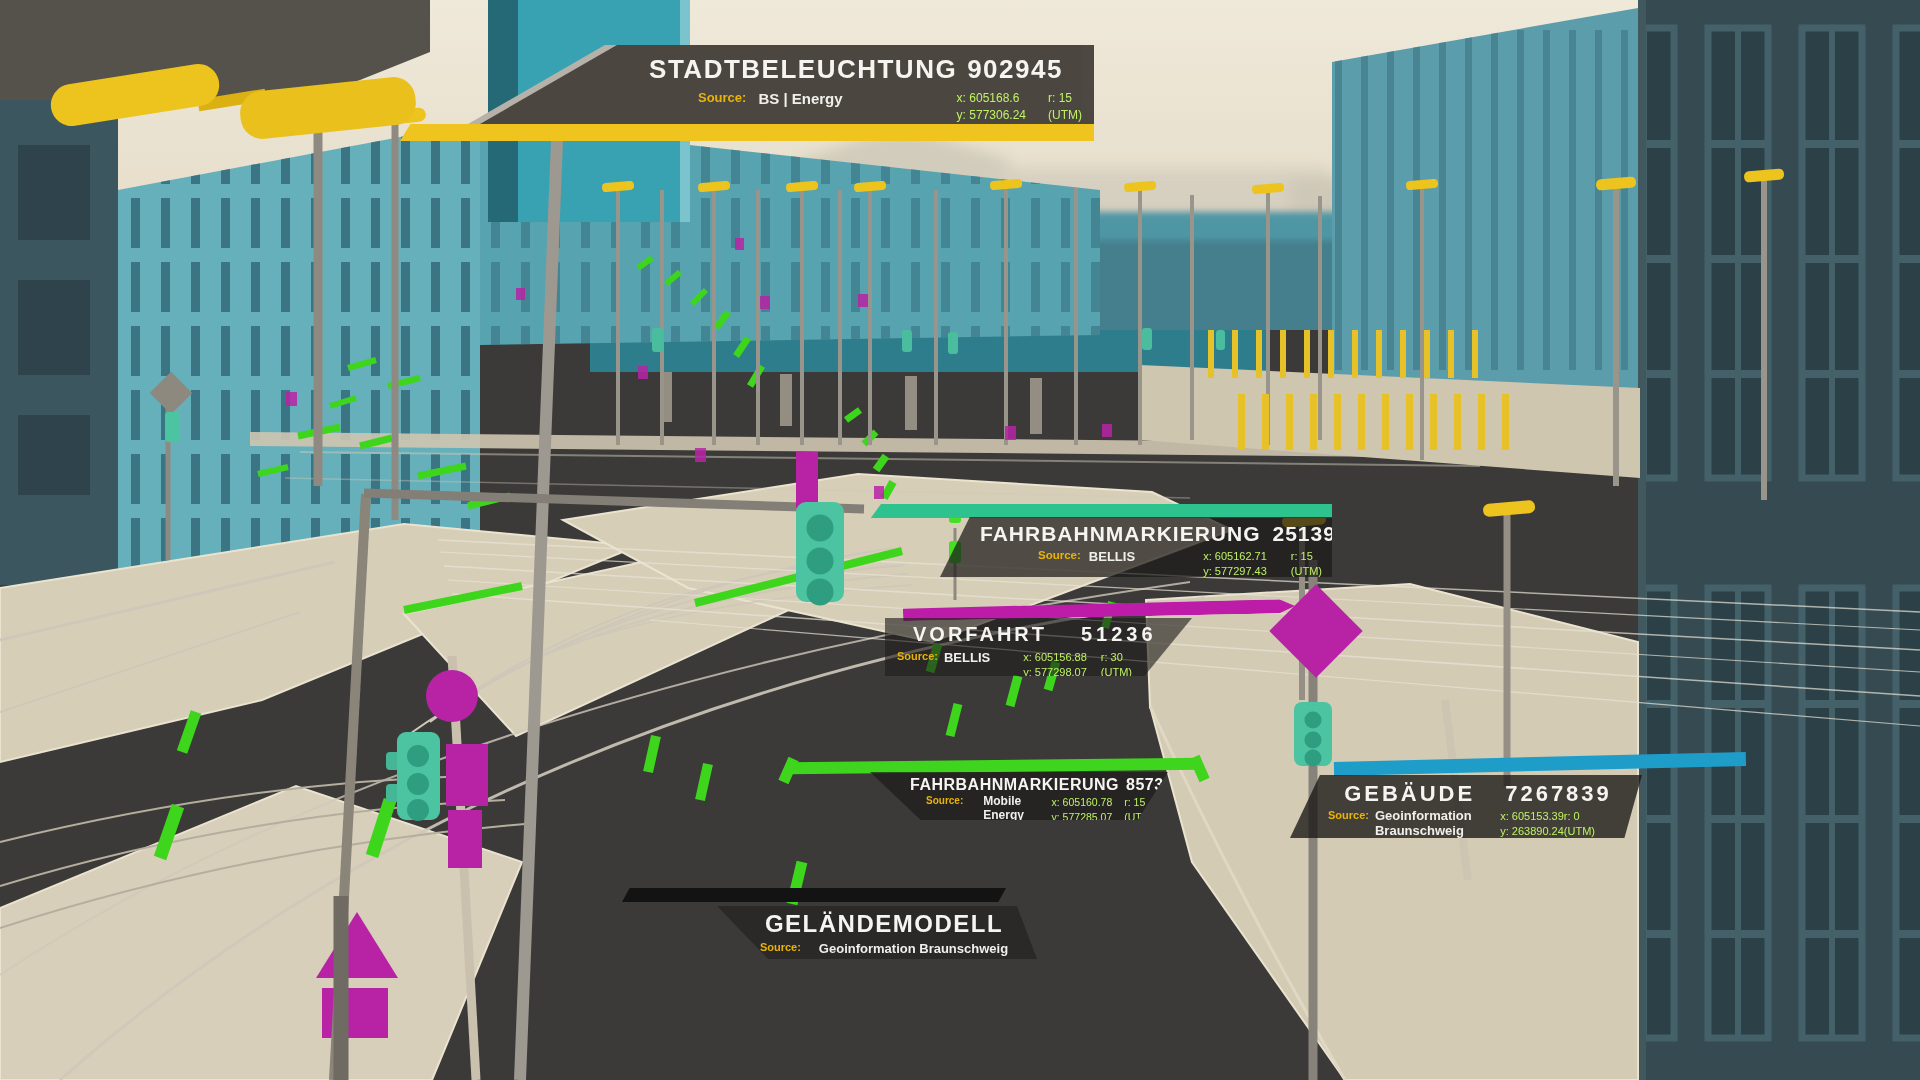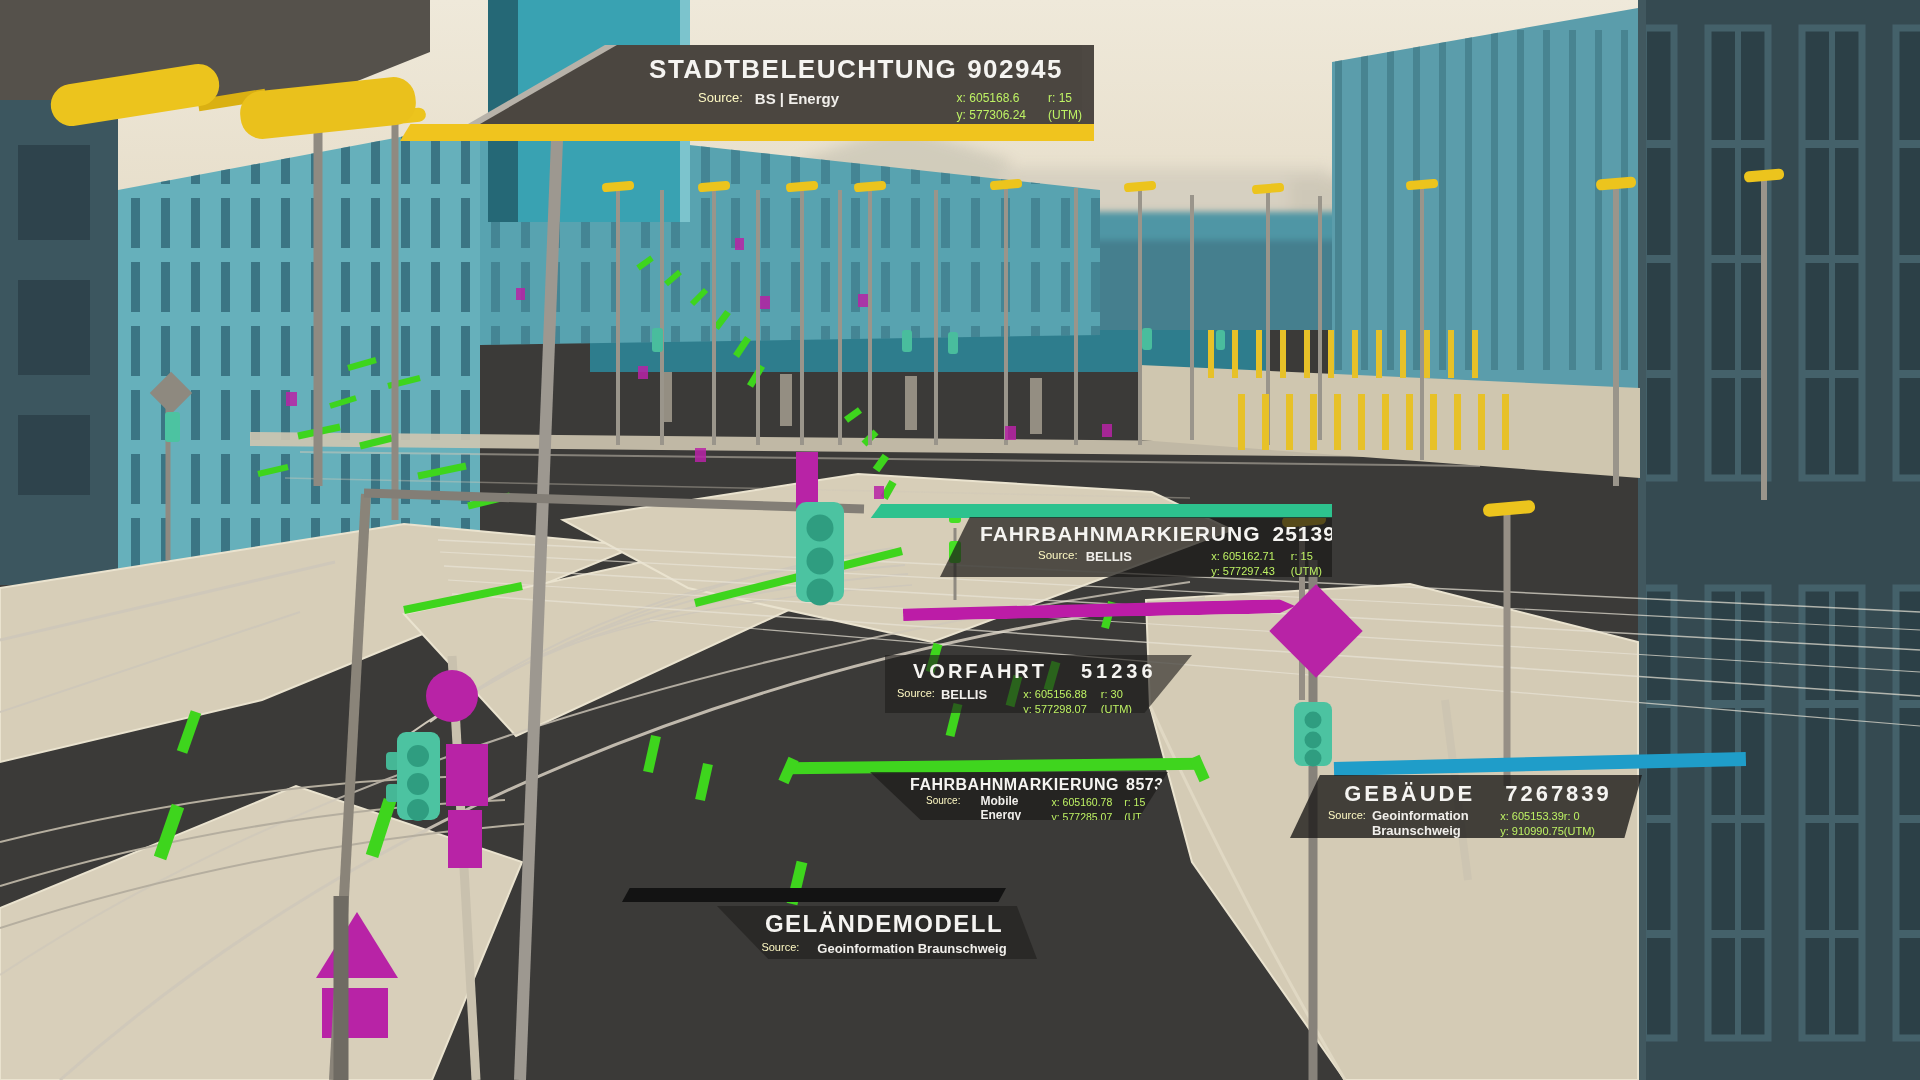--- a/index.html
+++ b/index.html
@@ -7,21 +7,21 @@
          font-family:"Liberation Sans","DejaVu Sans",sans-serif;}
   .scene{position:absolute;left:0;top:0;width:1920px;height:1080px;display:block;}
 
   
   .callout{position:absolute;z-index:5;}
   .co-body{position:absolute;color:#f5f4f1;}
   .co-bar{position:absolute;}
   .co-title{font-weight:700;white-space:nowrap;color:#f5f4f1;}
   .co-id:empty{display:none;}
   .co-meta{display:flex;align-items:flex-start;}
-  .src-label{color:#fef9c3;font-weight:400;}
+  .src-label{color:#eab308;font-weight:700;}
   .src-val{color:#f1efeb;font-weight:700;}
   .src-val.stacked span{display:block;line-height:1.15;}
   .src-val span:empty{display:none;}
   .co-coords{display:flex;color:#bef264;font-weight:400;}
   .cc-col span{display:block;line-height:1.4;}
   .cc-col span:empty{display:none;}
 
   
   #co-stadt{left:400px;top:45px;width:694px;height:100px;}
   #co-stadt .co-bevel{position:absolute;left:68px;top:0;width:614px;height:79px;
@@ -41,29 +41,29 @@
   
   #co-licht{left:868px;top:504px;width:464px;height:76px;}
   #co-licht .co-body{left:72px;top:13px;width:392px;height:60px;
     background:rgba(28,27,25,0.72);clip-path:polygon(7.6% 0,100% 0,100% 100%,0 100%);
     padding:5px 8px 0 40px;box-sizing:border-box;}
   #co-licht .co-title{font-size:21px;letter-spacing:1px;text-align:center;}
   #co-licht .co-id{margin-left:12px;}
   #co-licht .co-meta{margin-top:3px;}
   #co-licht .src-label{font-size:11.5px;margin-left:58px;margin-right:8px;}
   #co-licht .src-val{font-size:13px;}
-  #co-licht .co-coords{margin-left:auto;gap:16px;font-size:11px;margin-right:2px;}
+  #co-licht .co-coords{margin-left:auto;gap:24px;font-size:11px;margin-right:2px;}
   #co-licht .co-bar{left:0;top:0;width:464px;height:14px;
     clip-path:polygon(2.8% 0,100% 0,100% 100%,0.6% 100%);}
 
   
   #co-vorfahrt{left:885px;top:603px;width:420px;height:76px;}
   #co-vorfahrt .co-body{left:0;top:15px;width:307px;height:58px;
     background:rgba(30,29,27,0.62);clip-path:polygon(0 0,100% 0,84.5% 100%,0 100%);
-    padding:5px 8px 0 28px;box-sizing:border-box;margin-top:37px;}
+    padding:5px 8px 0 28px;box-sizing:border-box;}
   #co-vorfahrt .co-title{font-size:20px;letter-spacing:3px;}
   #co-vorfahrt .co-id{margin-left:34px;letter-spacing:4px;}
   #co-vorfahrt .co-meta{margin-top:4px;}
   #co-vorfahrt .src-label{font-size:11px;margin-left:-16px;margin-right:6px;}
   #co-vorfahrt .src-val{font-size:13px;}
   #co-vorfahrt .co-coords{margin-left:auto;gap:14px;font-size:11px;margin-right:52px;}
   #co-vorfahrt .co-bar{left:18px;top:0;width:392px;height:14px;transform:rotate(-1.2deg);
     clip-path:polygon(0 12%,96% 0,100% 50%,96% 100%,0 100%);}
 
   
@@ -513,21 +513,21 @@
     <div class="co-title"><span class="co-name">GEBÄUDE</span><span class="co-id">7267839</span></div>
     <div class="co-meta">
       <span class="src-label">Source:</span>
       <span class="src-val stacked">
             <span>Geoinformation</span>
             <span>Braunschweig</span>
           </span>
       <span class="co-coords">
         <span class="cc-col">
               <span>x: 605153.39</span>
-              <span>y: 910990.75</span>
+              <span>y: 263890.24</span>
             </span>
         <span class="cc-col">
               <span>r: 0</span>
               <span>(UTM)</span>
             </span>
       </span>
     </div>
   </div>
 </div>
 

